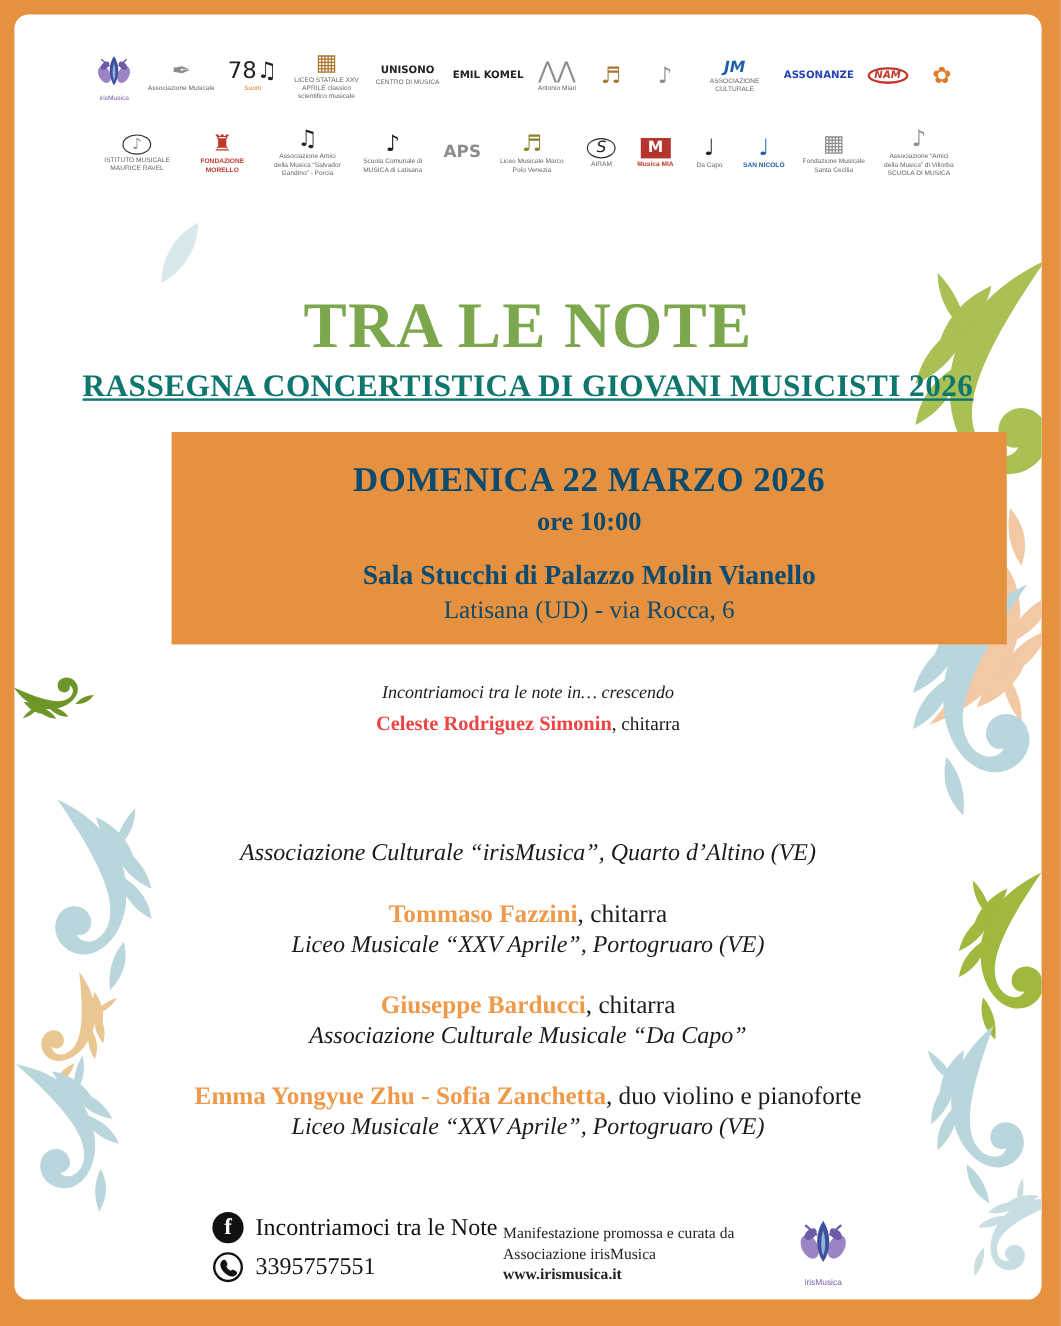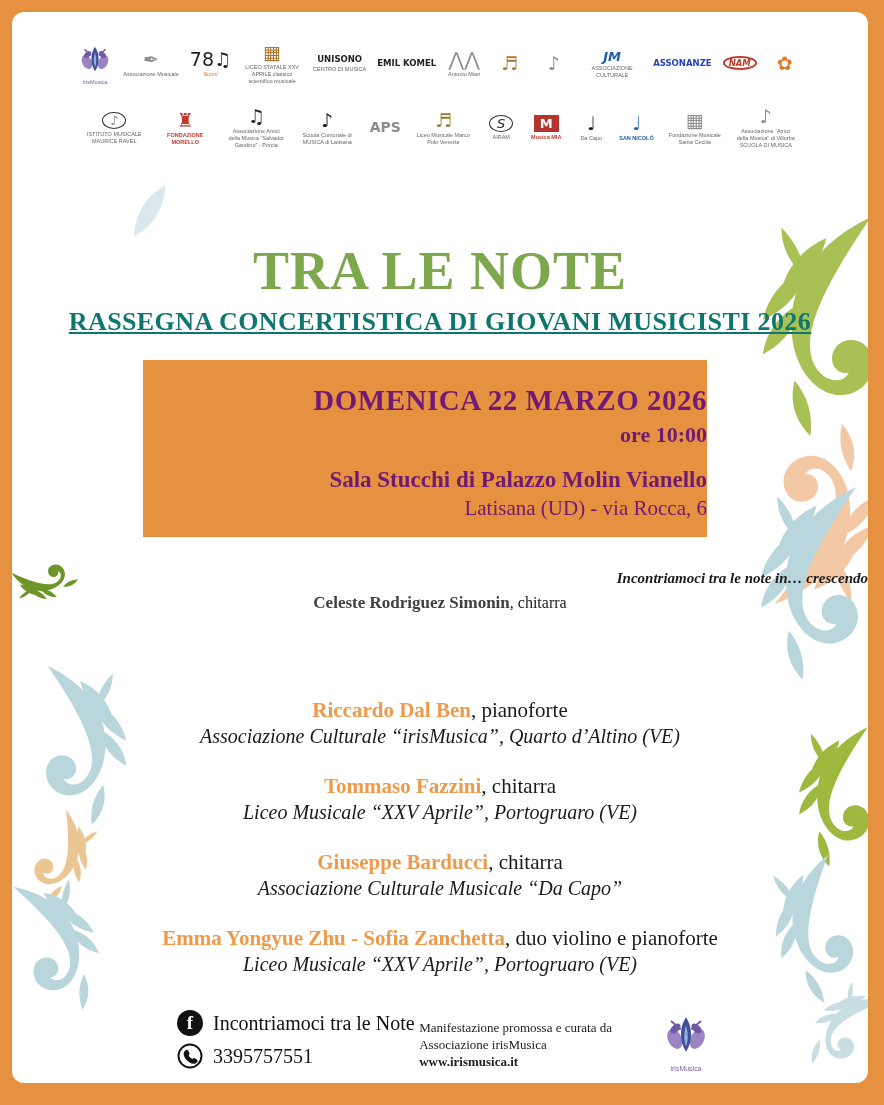--- a/index.html
+++ b/index.html
@@ -29,32 +29,32 @@
   .cap-orange{color:#e07b2a;font-style:italic;}
   .cap-red{color:#c0392b;font-weight:bold;}
 
   
   .title{position:absolute;left:0;width:100%;top:168px;margin:0;text-align:center;
     color:#7ca74d;font-size:54px;font-weight:bold;line-height:1.13;letter-spacing:1px;}
   .subtitle{position:absolute;left:0;width:100%;top:295px;text-align:center;
     color:#0f766e;font-size:26px;font-weight:bold;letter-spacing:.4px;text-decoration:underline;}
 
   
-  .event-box{position:absolute;left:131px;top:348px;width:564px;height:177px;
-    background:#e6913f;color:#701a75;text-align:right;box-sizing:border-box;padding-top:24px;}
+  .event-box{position:absolute;left:131px;top:348px;width:696px;height:177px;
+    background:#e6913f;color:#0c4a6e;text-align:center;box-sizing:border-box;padding-top:24px;}
   .ev-date{font-size:29px;font-weight:bold;letter-spacing:.5px;}
   .ev-time{font-size:22px;font-weight:bold;margin-top:5px;}
   .ev-venue{font-size:23px;font-weight:bold;margin-top:19px;}
   .ev-addr{font-size:21px;margin-top:3px;}
 
   
   .intro{position:absolute;left:0;width:100%;top:558px;text-align:center;color:#1a1a1a;}
-  .intro-piece{font-size:15px;font-weight:bold;font-style:italic;text-align:right;}
+  .intro-piece{font-size:15px;font-weight:normal;font-style:italic;}
   .intro-line{font-size:16px;margin-top:6px;}
-  .intro-name{color:#404040;font-weight:bold;font-size:17px;}
+  .intro-name{color:#ef4444;font-weight:bold;font-size:17px;}
   .intro-school{font-size:16px;font-style:italic;margin-top:5px;}
   .concerto{position:absolute;left:0;width:100%;top:644px;text-align:center;
     font-size:20px;font-weight:bold;letter-spacing:1px;color:#111;}
   .performances{position:absolute;left:0;width:100%;top:686px;text-align:center;color:#1a1a1a;}
   .perf{margin-bottom:26px;}
   .perf-line{font-size:21px;}
   .perf-name{color:#ee9a4a;font-weight:bold;}
   .perf-school{font-size:20px;font-style:italic;margin-top:2px;}
 
   
@@ -256,21 +256,20 @@
       </div>
 
       <div class="intro">
         <div class="intro-piece">Incontriamoci tra le note in… crescendo</div>
         <div class="intro-line"><span class="intro-name">Celeste Rodriguez Simonin</span><span>, chitarra</span></div>
       </div>
 
 
       <div class="performances">
         <div class="perf">
-          <div class="perf-line"><span class="perf-name">Riccardo Dal Ben</span><span>, pianoforte</span></div>
           <div class="perf-school">Associazione Culturale “irisMusica”, Quarto d’Altino (VE)</div>
         </div>
         <div class="perf">
           <div class="perf-line"><span class="perf-name">Tommaso Fazzini</span><span>, chitarra</span></div>
           <div class="perf-school">Liceo Musicale “XXV Aprile”, Portogruaro (VE)</div>
         </div>
         <div class="perf">
           <div class="perf-line"><span class="perf-name">Giuseppe Barducci</span><span>, chitarra</span></div>
           <div class="perf-school">Associazione Culturale Musicale “Da Capo”</div>
         </div>

